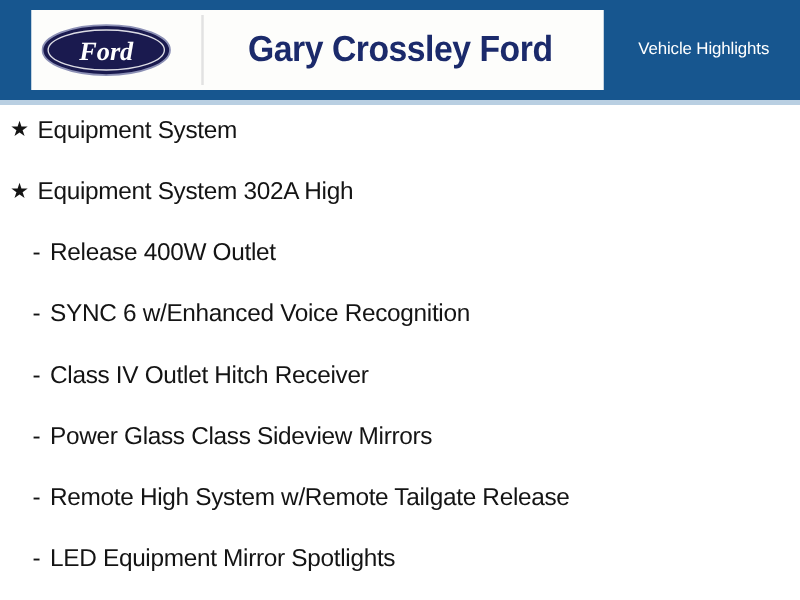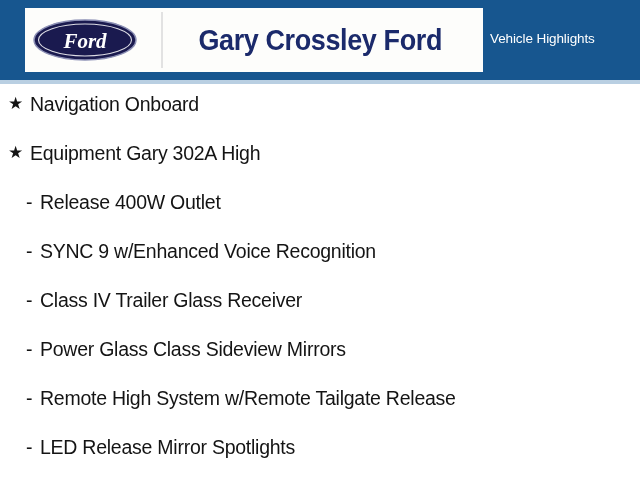--- a/index.html
+++ b/index.html
@@ -87,20 +87,21 @@
 
   .vehicle-highlights {
     position: absolute;
     left: 490px;
     top: 31px;
     width: 146px;
     color: #ffffff;
     font-size: 13.5px;
     font-family: "Liberation Sans", sans-serif;
     white-space: nowrap;
+    text-align: center;
     letter-spacing: -0.1px;
   }
 
   
   .features {
     position: absolute;
     left: 0;
     top: 92px;
     width: 640px;
   }
@@ -168,53 +169,53 @@
 
     <div class="dealer-name">Gary Crossley Ford</div>
   </div>
 
   <div class="vehicle-highlights">Vehicle Highlights</div>
 
   <div class="features">
 
     <div class="feature-row level-0">
       <span class="bullet">★</span>
-      <span class="feature-label">Navigation Onboard</span>
+      <span class="feature-label">Equipment System</span>
     </div>
 
     <div class="feature-row level-0">
       <span class="bullet">★</span>
-      <span class="feature-label">Equipment Gary 302A High</span>
+      <span class="feature-label">Equipment System 302A High</span>
     </div>
 
     <div class="feature-row level-1">
       <span class="bullet">-</span>
       <span class="feature-label">Release 400W Outlet</span>
     </div>
 
     <div class="feature-row level-1">
       <span class="bullet">-</span>
-      <span class="feature-label">SYNC 9 w/Enhanced Voice Recognition</span>
-    </div>
-
-    <div class="feature-row level-1">
-      <span class="bullet">-</span>
-      <span class="feature-label">Class IV Trailer Glass Receiver</span>
+      <span class="feature-label">SYNC 6 w/Enhanced Voice Recognition</span>
+    </div>
+
+    <div class="feature-row level-1">
+      <span class="bullet">-</span>
+      <span class="feature-label">Class IV Outlet Hitch Receiver</span>
     </div>
 
     <div class="feature-row level-1">
       <span class="bullet">-</span>
       <span class="feature-label">Power Glass Class Sideview Mirrors</span>
     </div>
 
     <div class="feature-row level-1">
       <span class="bullet">-</span>
       <span class="feature-label">Remote High System w/Remote Tailgate Release</span>
     </div>
 
     <div class="feature-row level-1">
       <span class="bullet">-</span>
-      <span class="feature-label">LED Release Mirror Spotlights</span>
+      <span class="feature-label">LED Equipment Mirror Spotlights</span>
     </div>
 
   </div>
 
 </div>
 
 </body></html>

